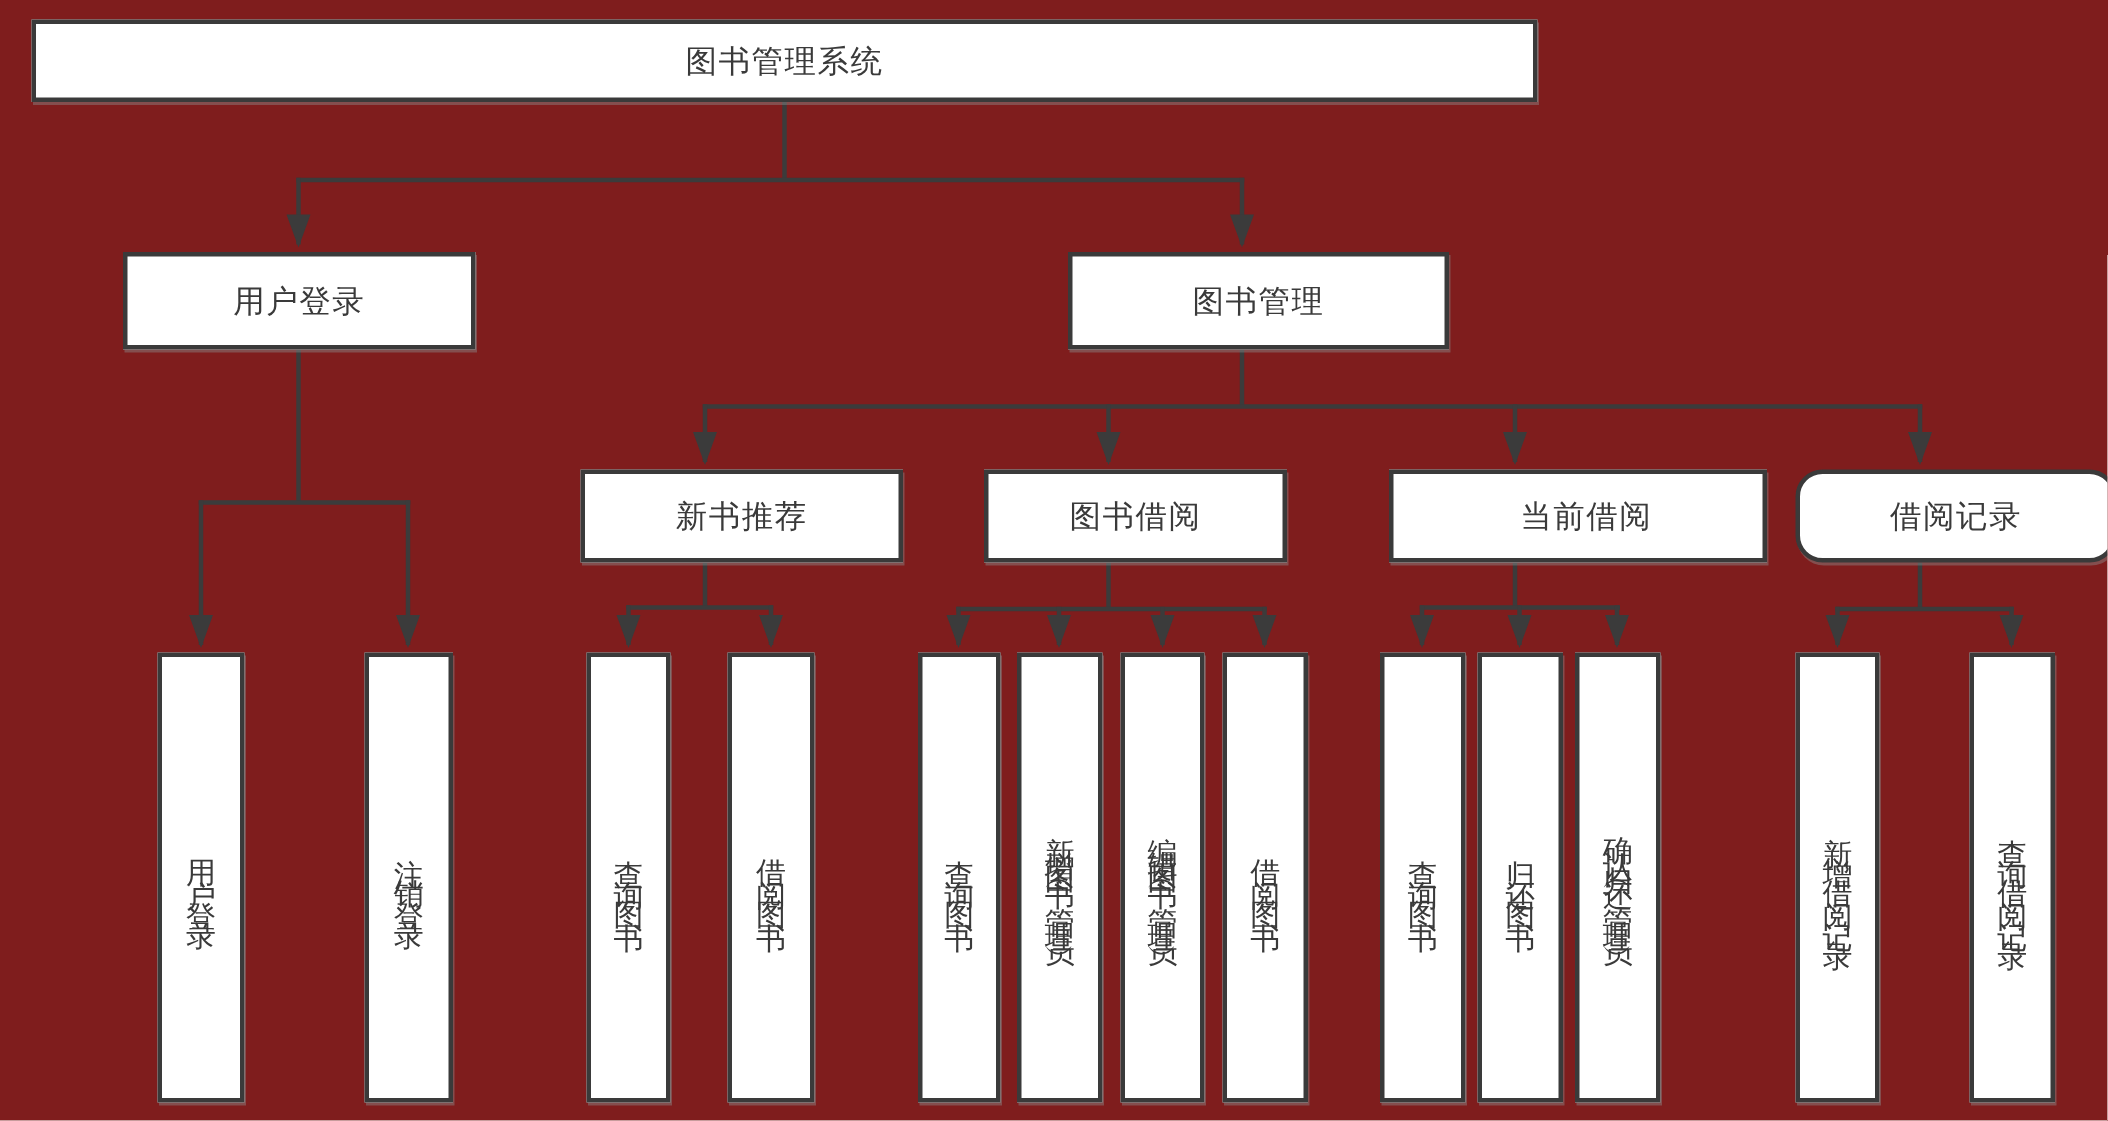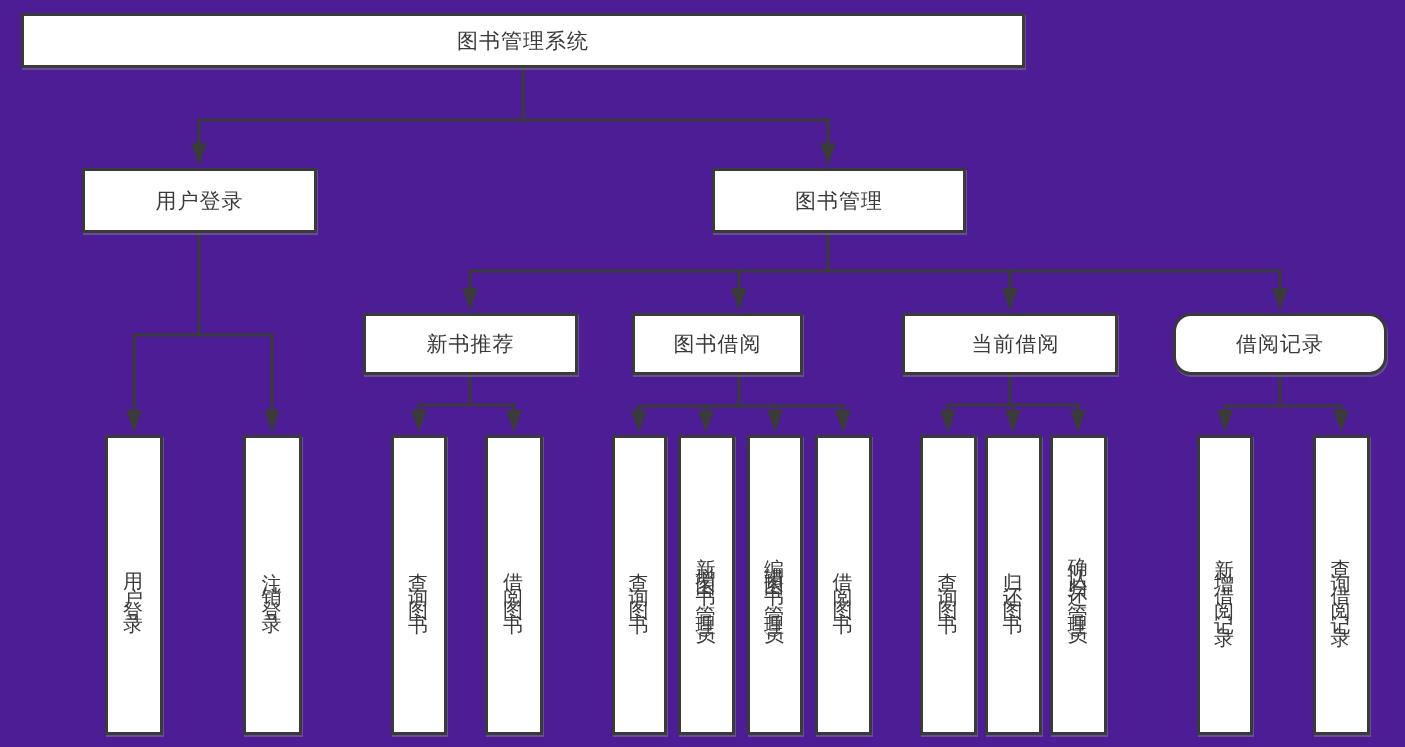--- a/index.html
+++ b/index.html
@@ -1,20 +1,20 @@
 <!DOCTYPE html>
 <html><head>
 <meta charset="utf-8">
 <style>
   html, body { margin: 0; padding: 0; background: #ffffff; }
   #canvas {
     position: relative;
     width: 1405px;
     height: 747px;
-    background: #4c1d95;
+    background: #7f1d1d;
     font-family: Liberation Sans, sans-serif;
     overflow: hidden;
   }
   #wires { position: absolute; left: 0; top: 0; z-index: 0; }
   .box {
     position: absolute;
     box-sizing: border-box;
     background: #ffffff;
     border: 3px solid #3a3a3a;
     box-shadow: 1px 2px 0 rgba(140,140,140,0.45);
@@ -22,24 +22,24 @@
     display: flex;
     align-items: center;
     justify-content: center;
     z-index: 1;
     white-space: nowrap;
   }
   .h { font-size: 21px; letter-spacing: 1px; }
   .root  { left: 21px;  top: 13px;  width: 1004px; height: 55px; }
   .lvl2a { left: 82px;  top: 168px; width: 235px;  height: 65px; }
   .lvl2b { left: 712px; top: 168px; width: 254px;  height: 65px; }
-  .lvl3  { top: 313px; height: 62px; }
+  .lvl3  { top: 313px; height: 62px; margin-left: 24px; }
   .n-recommend { left: 363px;  width: 215px; }
-  .n-borrow    { left: 632px;  width: 171px; }
-  .n-current   { left: 902px;  width: 216px; padding-left: 11px; }
+  .n-borrow    { left: 632px;  width: 202px; }
+  .n-current   { left: 902px;  width: 252px; padding-left: 11px; }
   .n-records   { left: 1173px; width: 214px; border-radius: 18px; }
   .leaf {
     top: 435px;
     height: 300px;
     font-size: 20px;
     writing-mode: vertical-rl;
     text-orientation: mixed;
     letter-spacing: 0.7em;
     border-width: 3px;
   }

